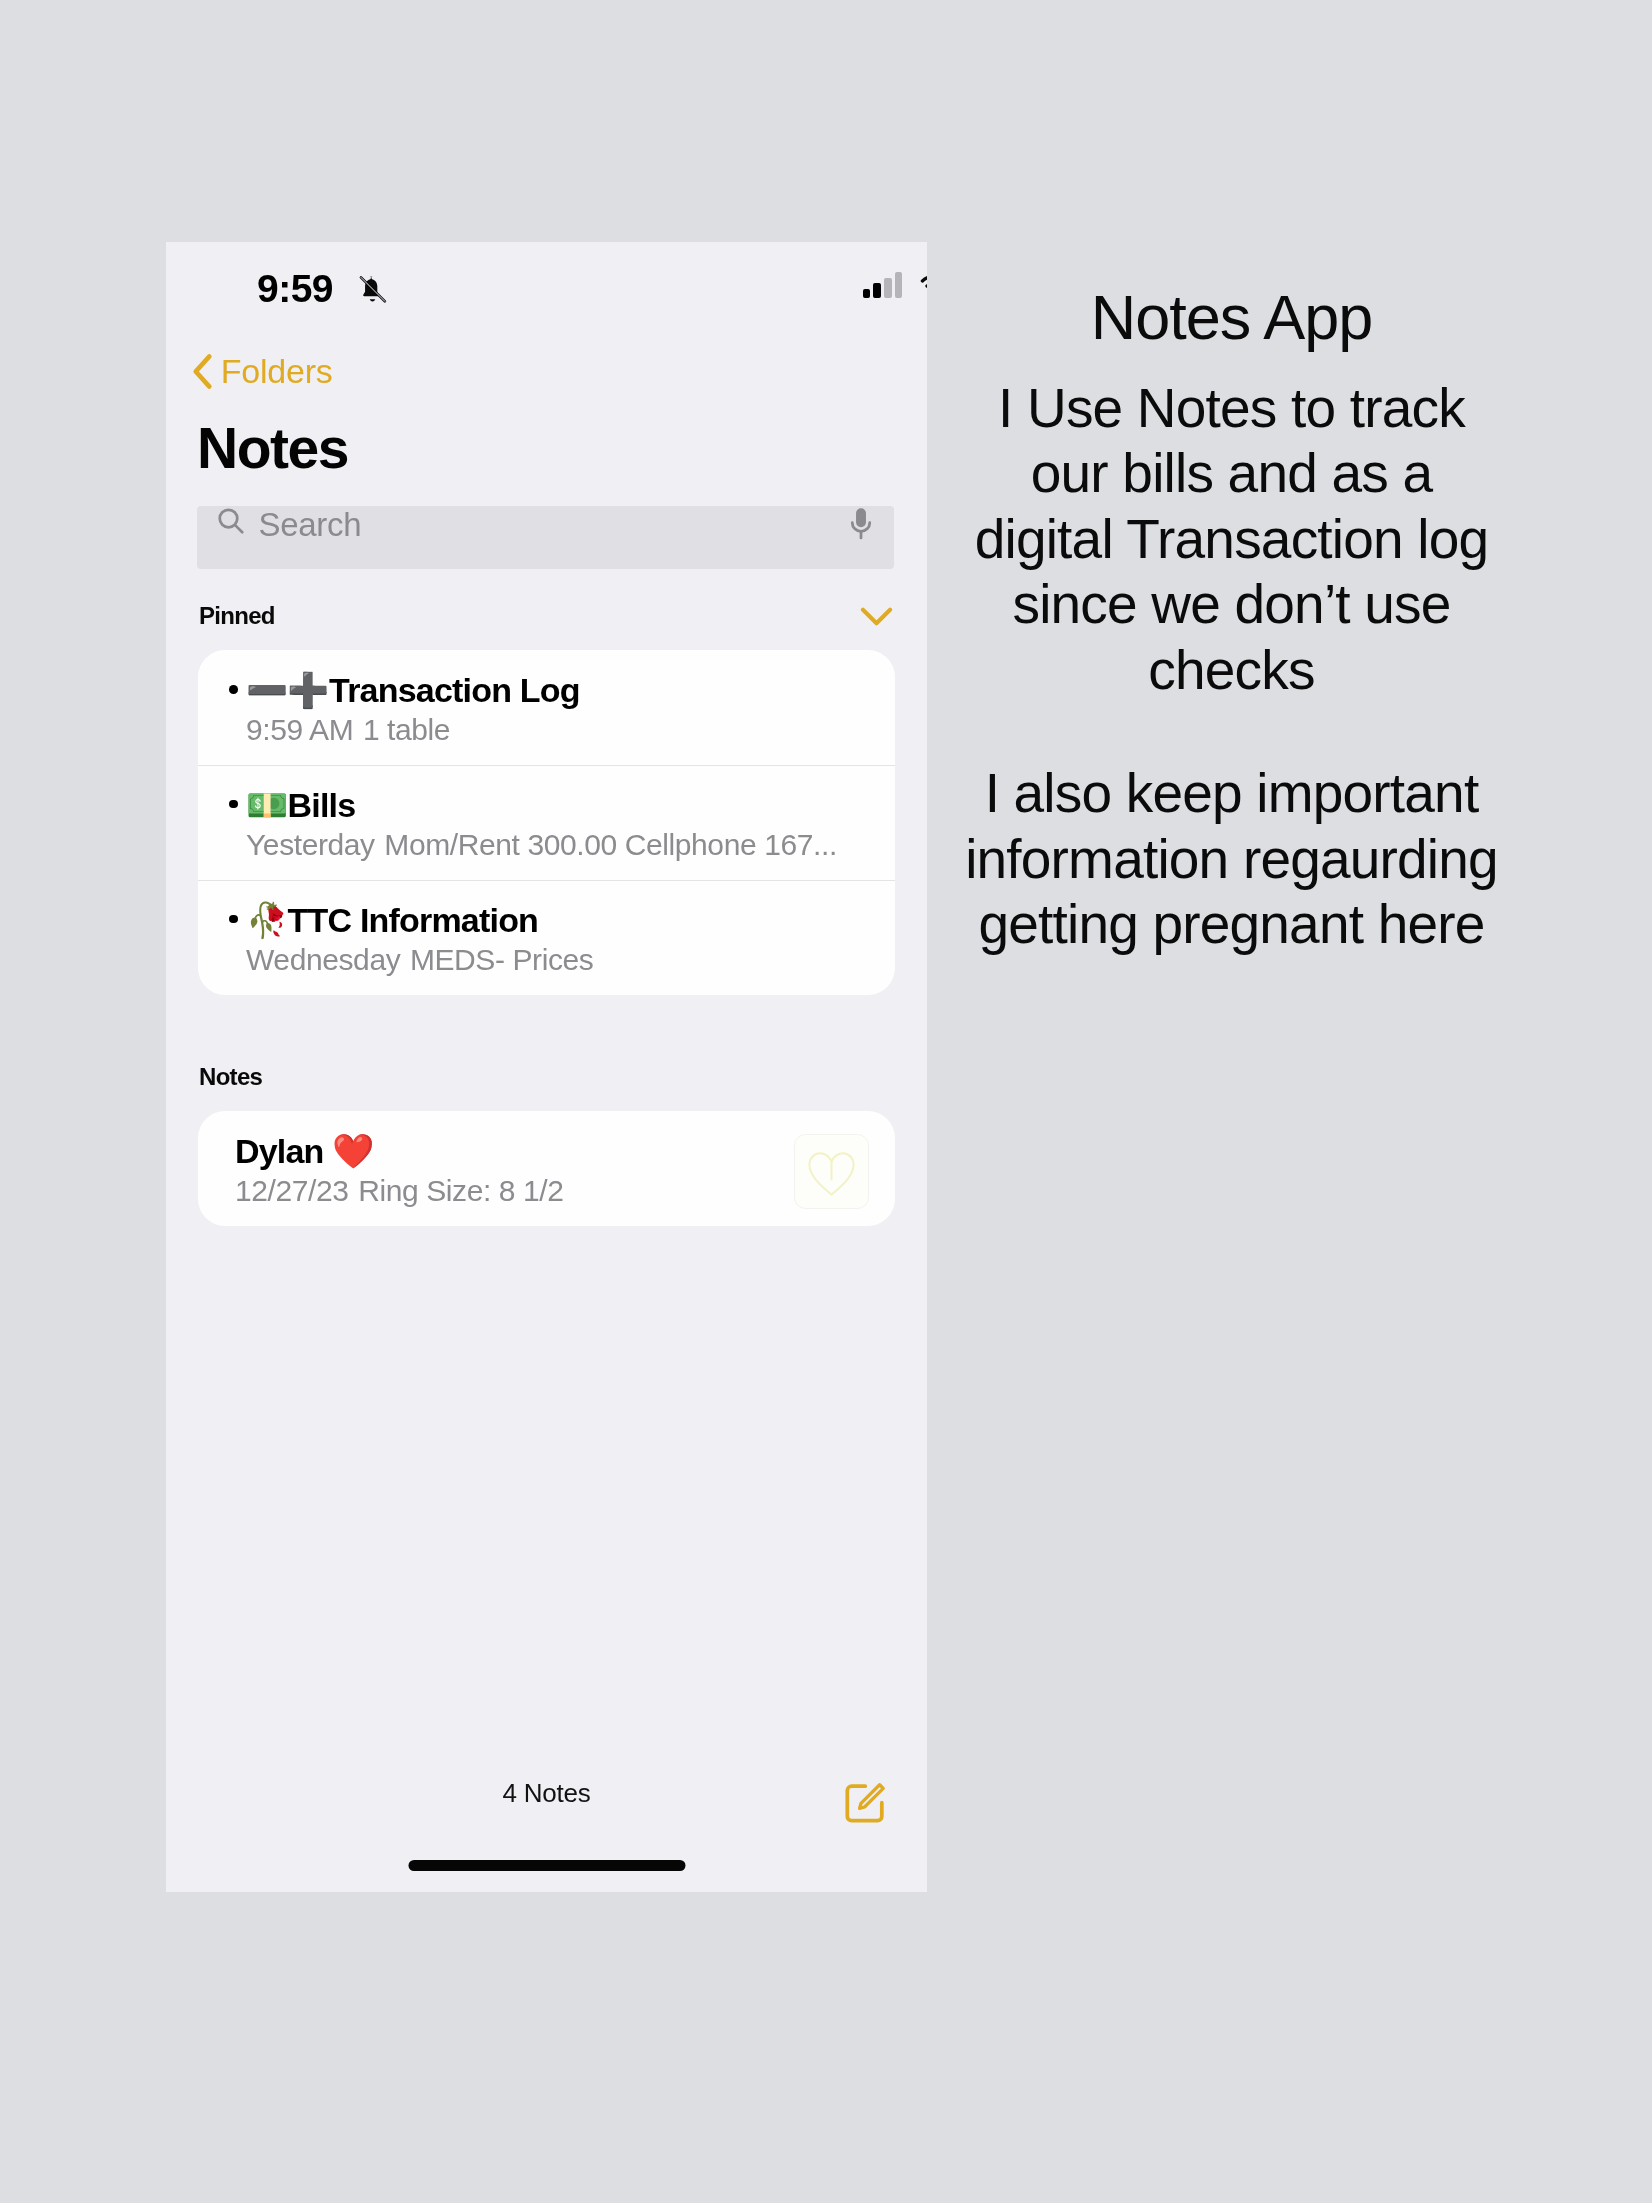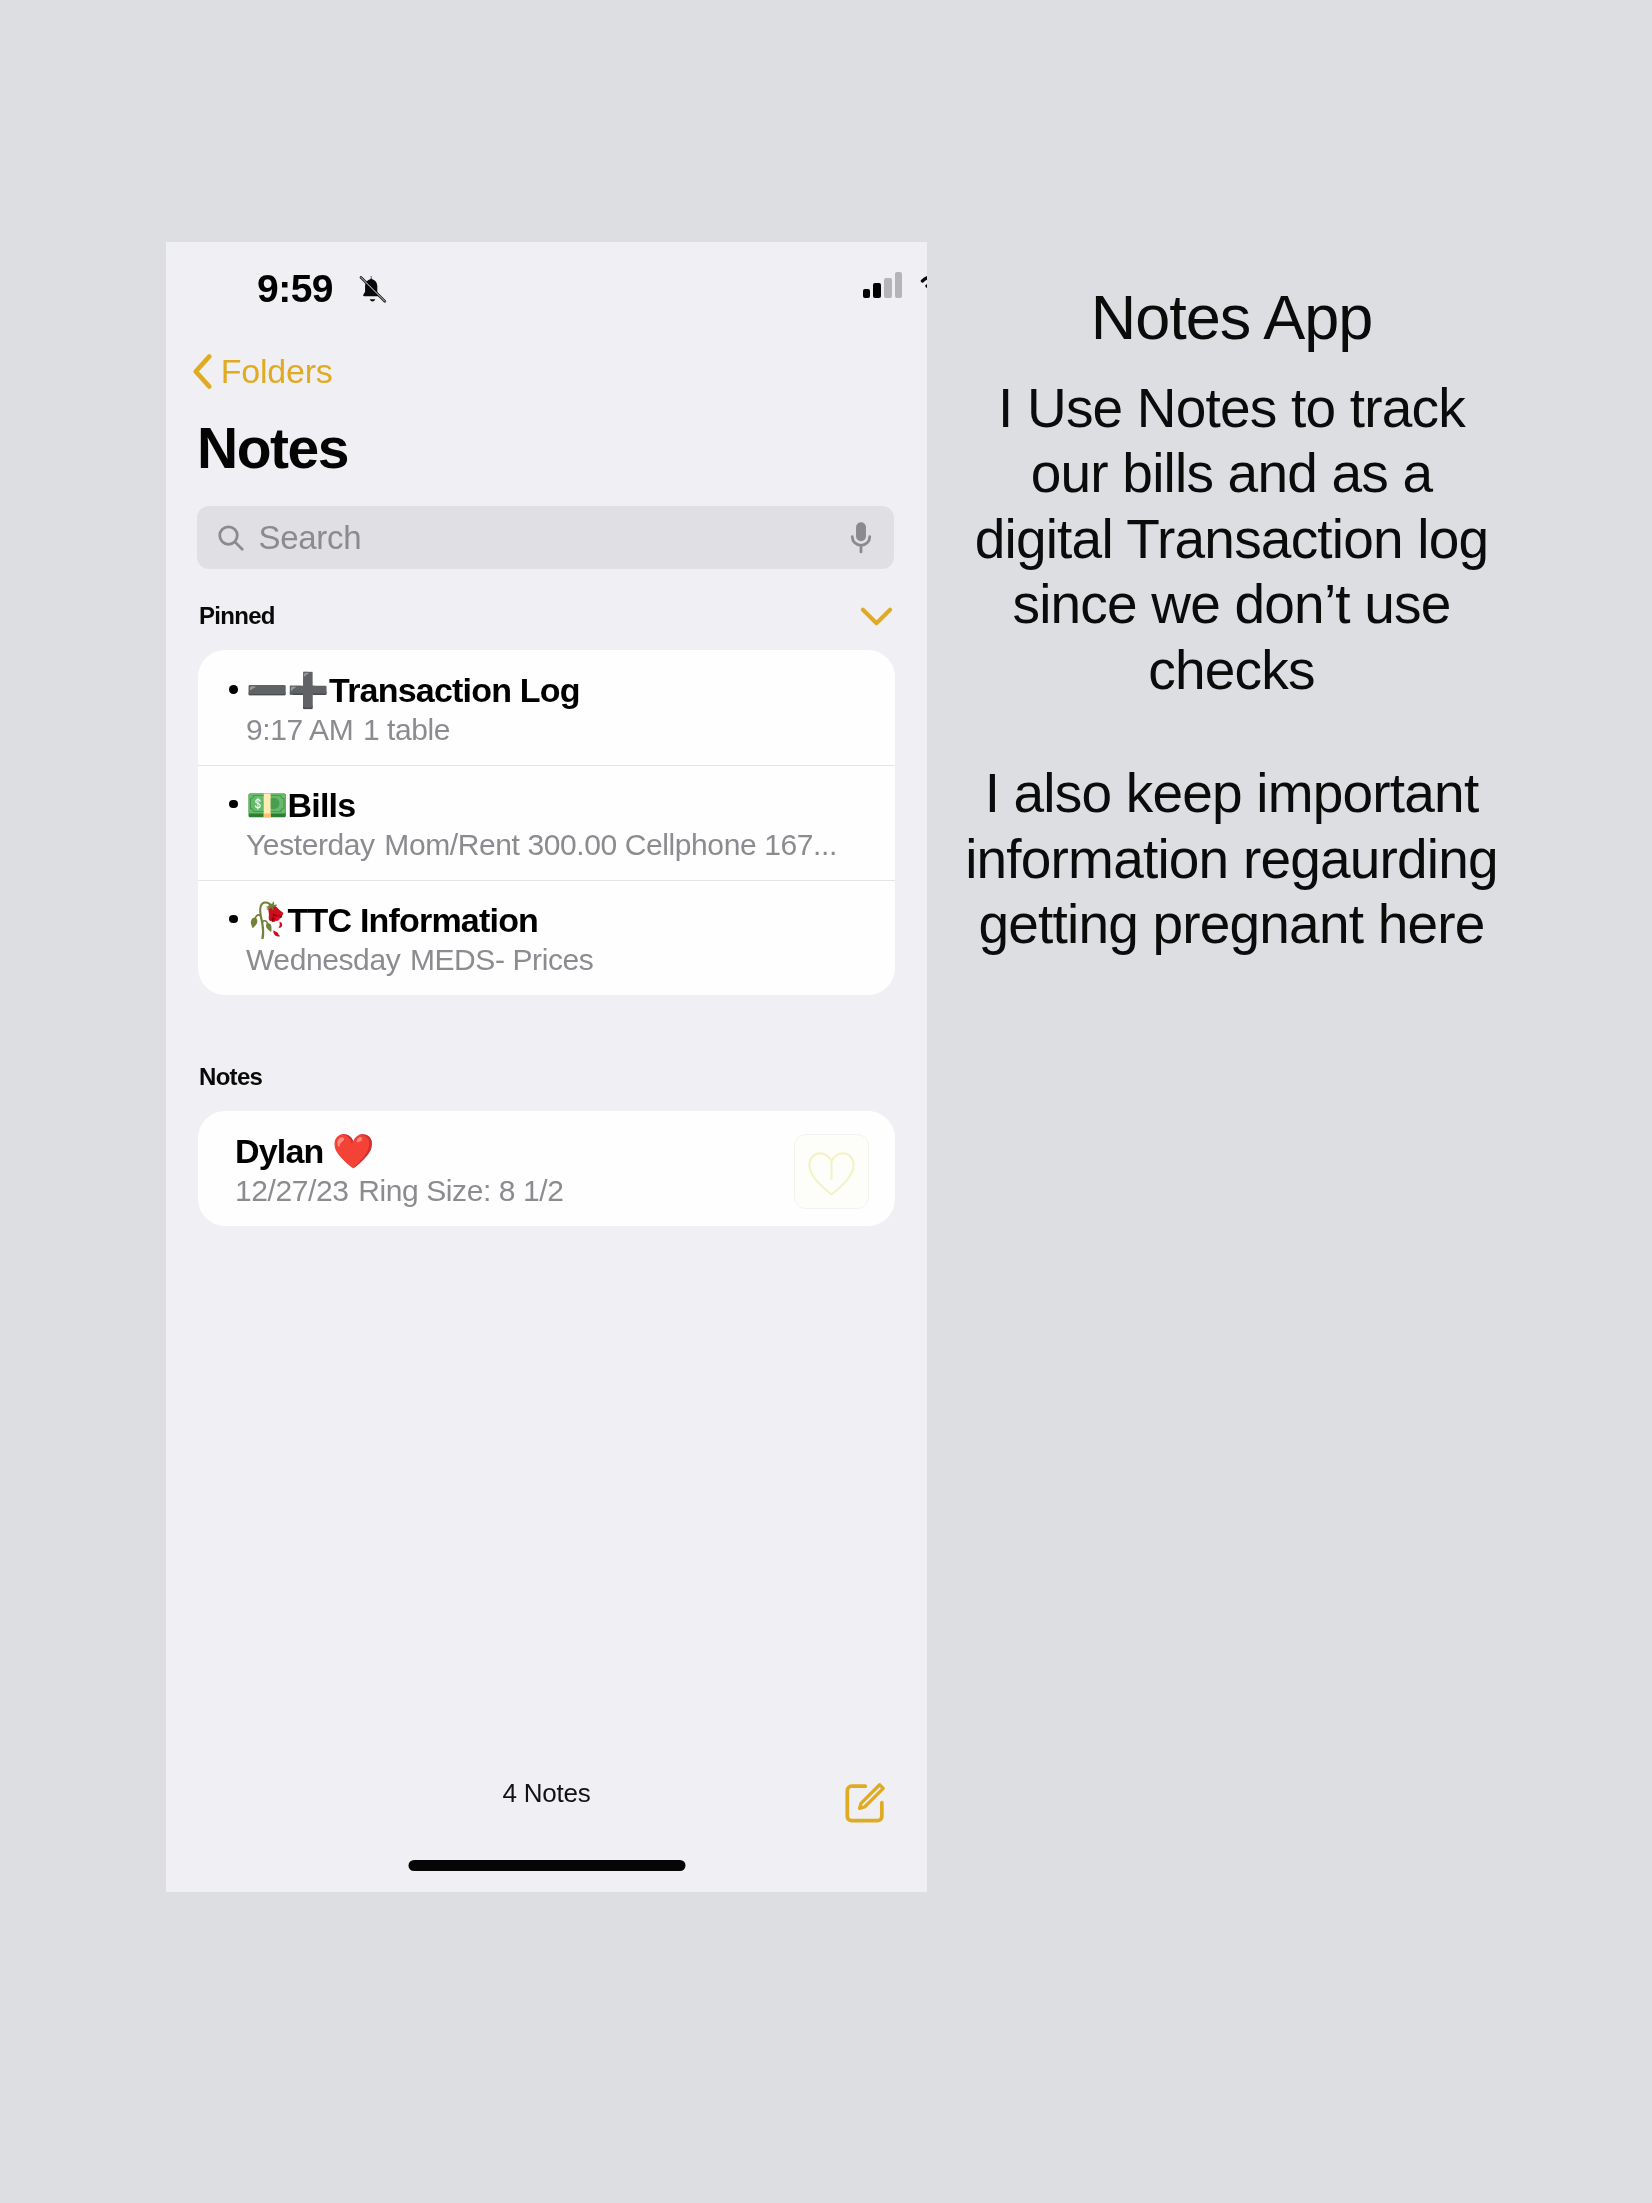--- a/index.html
+++ b/index.html
@@ -116,22 +116,22 @@
     letter-spacing: -1.5px;
     color: #040404;
   }
 
   
   .searchbar {
     position: absolute;
     left: 31px; top: 264px;
     width: 697px; height: 63px;
     background: #dfdfe4;
-    border-radius: 12px;
-    display: flex; align-items: center;
+    border-radius: 4px;
+    display: flex; align-items: flex-start;
     cursor: text;
   }
   .search-icon { margin-left: 19px; width: 30px; height: 30px; display: block; }
   .search-placeholder {
     margin-left: 12.5px;
     font-size: 33px;
     color: #8a8a8f;
     letter-spacing: -0.3px;
   }
   .mic-icon { position: absolute; right: 21px; width: 24px; height: 35px; display: block; }
@@ -332,21 +332,21 @@
     <svg class="chevron-down" viewBox="0 0 24 14">
       <path d="M2 2l10 10L22 2" stroke="#e0ab22" stroke-width="3" fill="none" stroke-linecap="round" stroke-linejoin="round"></path>
     </svg>
   </div>
 
   <div class="note-group" style="top:408px;">
 
     <div class="note-row">
       <span class="bullet"></span>
       <div class="note-title"><span class="emoji">➖➕</span><span>Transaction Log</span></div>
-      <div class="note-sub"><span class="date">9:17 AM</span><span class="snippet">1 table</span></div>
+      <div class="note-sub"><span class="date">9:59 AM</span><span class="snippet">1 table</span></div>
     </div>
 
     <div class="note-row">
       <span class="bullet"></span>
       <div class="note-title"><span class="emoji">💵</span><span>Bills</span></div>
       <div class="note-sub"><span class="date">Yesterday</span><span class="snippet">Mom/Rent 300.00 Cellphone 167...</span></div>
     </div>
 
     <div class="note-row">
       <span class="bullet"></span>

